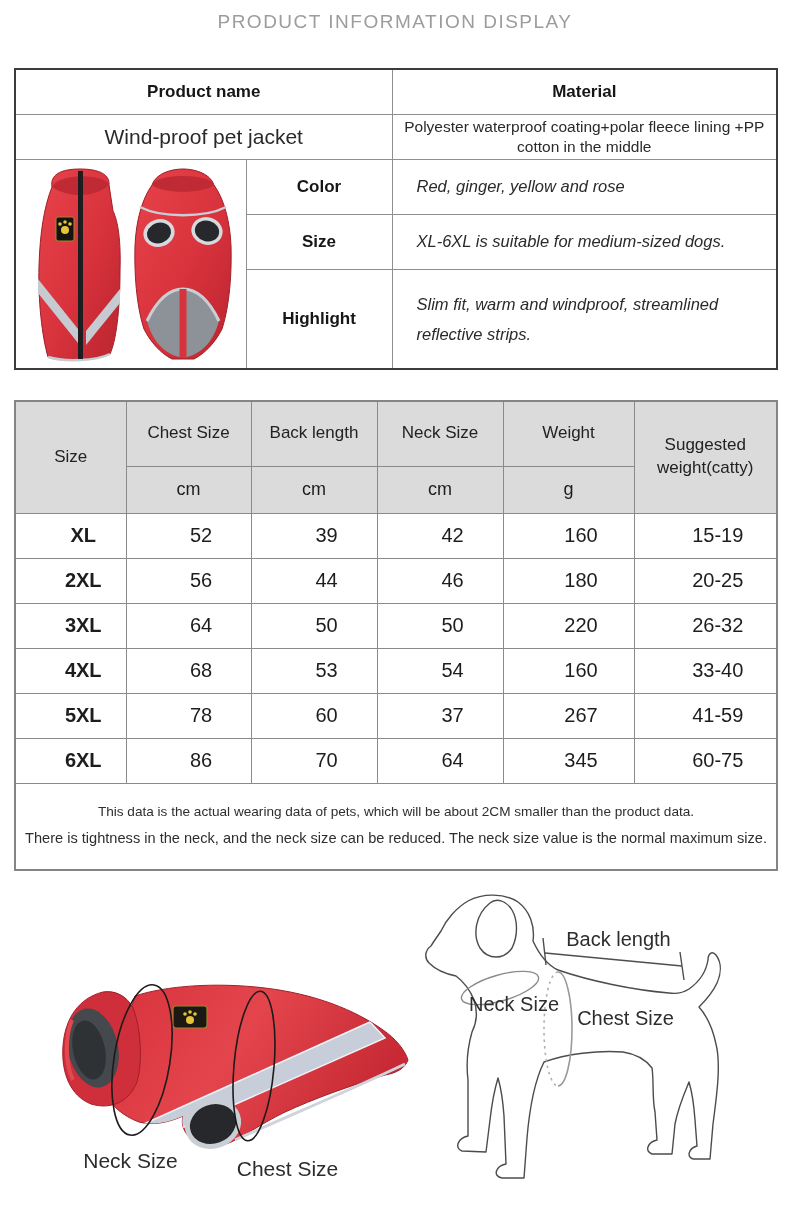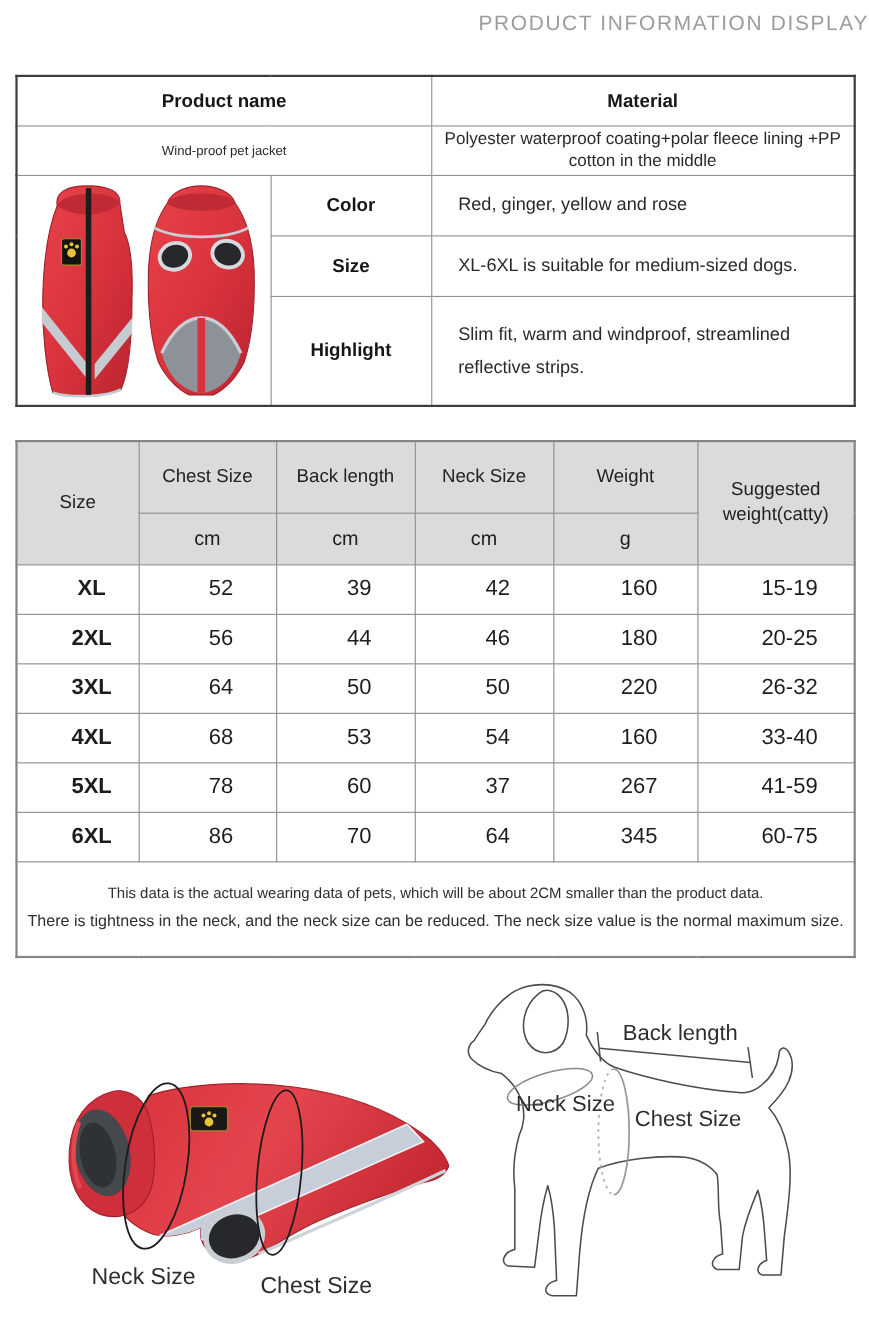--- a/index.html
+++ b/index.html
@@ -1,30 +1,30 @@
 <!DOCTYPE html>
 <html><head>
 <meta charset="utf-8">
 <style>
   html,body{margin:0;padding:0;background:#ffffff;}
   .page{position:relative;width:790px;height:1217px;background:#fff;overflow:hidden;
         font-family:"Liberation Sans", sans-serif;}
   
-  .page-title{position:absolute;left:0;top:11px;width:100%;text-align:right;
+  .page-title{position:absolute;left:0;top:11px;width:100%;text-align:center;
     font-size:19px;letter-spacing:1.5px;color:#9c9c9c;}
   
   table.t1{position:absolute;left:14px;top:68px;width:762px;border-collapse:collapse;
     table-layout:fixed;border:2px solid #3c3c3c;background:#fff;}
   .t1 td{border:1px solid #8f8f8f;text-align:center;vertical-align:middle;
     color:#222;padding:2px 6px;overflow:hidden;}
   .t1 .hdr{font-size:17px;font-weight:600;color:#161616;}
-  .t1 .val{font-size:12px;color:#2a2a2a;}
+  .t1 .val{font-size:21px;color:#2a2a2a;}
   .t1 .mat{font-size:15.5px;line-height:1.3;padding:2px 10px;}
   .t1 .spec-label{font-size:17px;font-weight:600;color:#161616;}
-  .t1 .spec-value{text-align:left;padding-left:24px;font-size:16.5px;color:#2a2a2a;}
+  .t1 .spec-value{text-align:left;padding-left:24px;font-size:16.5px;color:#2a2a2a;font-style:italic;}
   .t1 .hl{line-height:1.85;vertical-align:middle;}
   .t1 .img-cell{padding:0;background:#fff;}
   .r45{height:45px}.r55{height:55px}.r100{height:100px}
   
   table.t2{position:absolute;left:14px;top:400px;width:762px;border-collapse:collapse;
     table-layout:fixed;border:2px solid #858585;background:#fff;}
   .t2 th,.t2 td{border:1.5px solid #8a8a8a;text-align:center;vertical-align:middle;padding:0 2px;}
   .t2 thead th{background:#dbdbdb;font-weight:400;font-size:17px;color:#222;line-height:1.35;}
   .t2 thead th.unit{font-weight:400;font-size:18px;color:#1d1d1d;}
   .t2 td{font-size:20px;color:#1d1d1d;padding-left:27px;}

